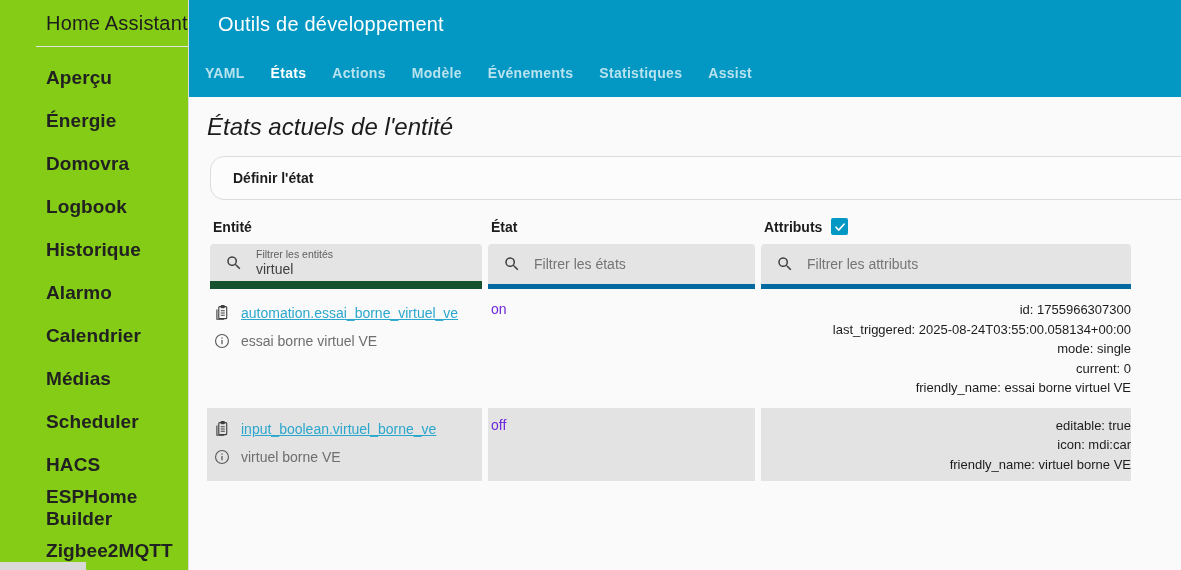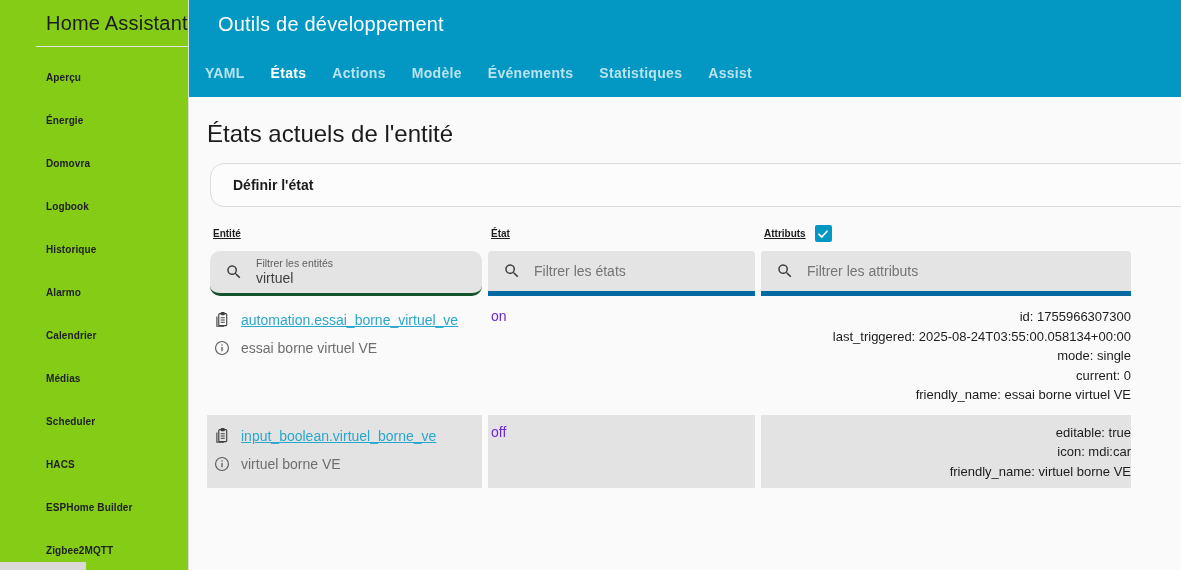--- a/index.html
+++ b/index.html
@@ -16,21 +16,21 @@
     background:#84cc16; border-right:1px solid #dedede;padding-left:36px;
   }
   .sidebar-header {
     height:47px; border-bottom:1px solid #e3e3e3;
     display:flex; align-items:center; padding-left:10px;
     font-size:20px; color:#1d1d1d; letter-spacing:.2px;
   }
   .sidebar-nav { padding-top:9px; }
   .sidebar-item {
     height:43px; display:flex; align-items:center; padding-left:10px;
-    font-size:10px; font-weight:700; color:#212121; cursor:pointer;
+    font-size:19px; font-weight:700; color:#212121; cursor:pointer;
     letter-spacing:.1px;
   }
   .sidebar-scroll {
     position:absolute; left:0; bottom:0; width:86px; height:8px;
     background:#d9d9d9;
   }
   
   .app-header {
     position:absolute; left:189px; top:0; width:992px; height:109px;
     background:#0298c3;
@@ -44,44 +44,44 @@
     padding:0 13px; font-size:14px; color:rgba(255,255,255,.72);
     cursor:pointer; letter-spacing:.3px; font-weight:700;
   }
   .tab.active { color:#ffffff; }
   
   .content {
     position:absolute; left:189px; top:97px; width:992px; height:473px;
     background:#fafafa;
   }
   .page-heading {
-    margin:23px 0 0 18px; font-size:24px; font-weight:400; color:#1c1c1c;
+    margin:16px 0 0 18px; font-size:24px; font-weight:400; color:#1c1c1c;font-style:italic;
   }
   .set-state-card {
     margin:15px -20px 0 21px; height:44px;
     border:1px solid #dcdcdc; border-radius:14px; background:#fcfcfc;
     display:flex; align-items:center; padding-left:22px;
     font-size:14px; font-weight:700; color:#1c1c1c; cursor:pointer;
   }
   .states-table { margin:18px 0 0 21px; width:921px; }
   .tgrid { display:grid; grid-template-columns:272px 267px 370px; column-gap:6px; }
   .th {
-    font-size:10px; font-weight:700; color:#1c1c1c;
-    display:flex; align-items:center; gap:9px; padding:0 0 9px 3px;text-decoration:underline;
+    font-size:14px; font-weight:700; color:#1c1c1c;
+    display:flex; align-items:center; gap:9px; padding:0 0 9px 3px;
   }
   .checkbox {
     width:17px; height:17px; background:#0298c3; border-radius:2px;
     display:flex; align-items:center; justify-content:center; cursor:pointer;
   }
   .filter-field {
     height:45px; background:#e4e4e4; border-radius:4px 4px 0 0;
     display:flex; align-items:center; padding-left:15px; gap:13px;
     border-bottom:5px solid #0369a1;
   }
-  .filter-field.active-field { border-bottom:3px solid #14532d;border-radius:10px; }
+  .filter-field.active-field { border-bottom:8px solid #14532d; }
   .search-icon { display:flex; flex:none; }
   .filter-stack { display:flex; flex-direction:column; justify-content:center; }
   .filter-floating-label { font-size:10.5px; color:#5f5f5f; line-height:13px; }
   .filter-input {
     border:none; background:transparent; outline:none; padding:0;
     font-family:"Liberation Sans", sans-serif; font-size:14px; color:#404040;
     width:190px; line-height:17px;
   }
   .filter-input::placeholder { color:#757575; }
   .row { margin-top:3px; }

